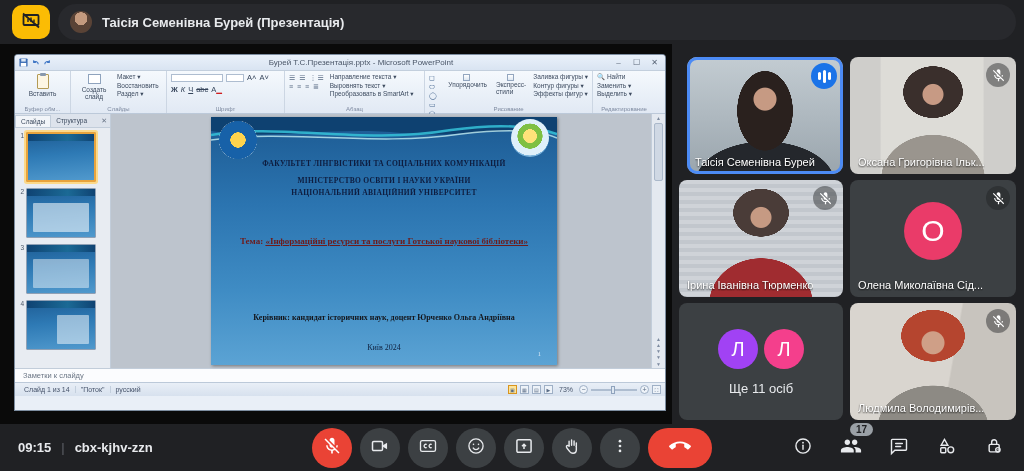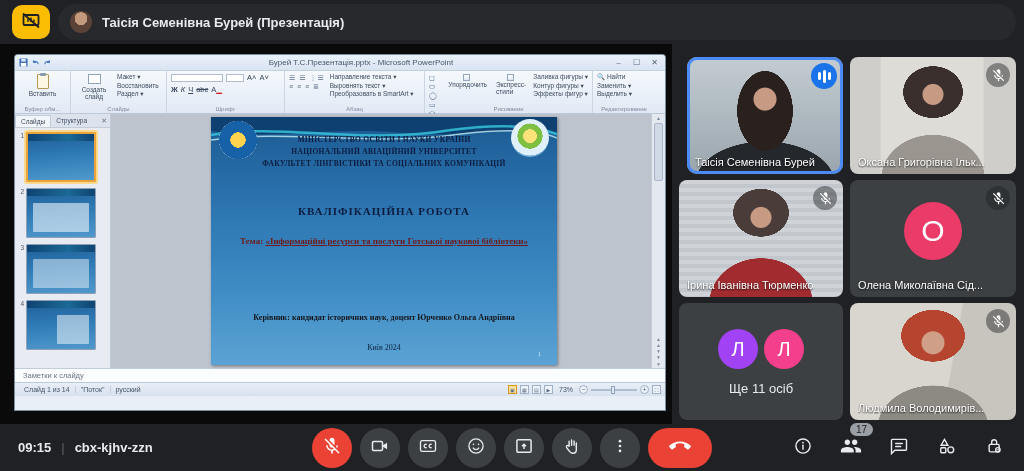--- a/index.html
+++ b/index.html
@@ -99,21 +99,21 @@
     box-shadow:1px 1px 3px rgba(0,0,0,.4); overflow:hidden;
     font-family:"Liberation Serif", serif; }
   .wave-svg { position:absolute; top:0; left:0; }
   .logo { position:absolute; width:38px; height:38px; border-radius:50%; }
   .logo.nau { left:8px; top:4px;
     background:radial-gradient(circle at 50% 50%, #ffd34d 0 28%, #1761a8 29% 70%, #e8f2fb 71% 84%, #2f7ab8 85% 100%); }
   .logo.fac { right:8px; top:2px;
     background:radial-gradient(circle at 50% 45%, #ffe27a 0 24%, #7fc043 25% 44%, #dff0fa 45% 68%, #7db5dd 69% 84%, #eef7fd 85% 100%); }
   .sline { position:absolute; left:0; width:100%; text-align:center; font-weight:bold;
     color:#0e1c3e; font-size:7.5px; letter-spacing:.3px; }
-  .sline.pad { padding:0 46px; }
+  .sline.pad { padding:0 46px;margin-top:41px; }
   .s-title { position:absolute; left:0; width:100%; text-align:center; font-weight:bold;
     color:#0e1c3e; font-size:11px; letter-spacing:1px; }
   .s-theme { position:absolute; left:10px; right:10px; text-align:center; font-weight:bold;
     color:#6e1b1b; font-size:9px; line-height:13px; }
   .s-theme .u { text-decoration:underline; }
   .s-meta { position:absolute; left:0; width:100%; text-align:center; font-weight:bold;
     color:#14161c; font-size:8px; }
   .s-city { position:absolute; left:0; width:100%; text-align:center; font-weight:normal;
     color:#10213f; font-size:8px; }
   .s-num { position:absolute; right:16px; bottom:8px; color:#d6e7f6; font-size:6.5px; }
@@ -196,21 +196,21 @@
   .bb-center { position:absolute; left:50%; transform:translateX(-50%);
     display:flex; align-items:center; gap:8px; }
   .ctl { width:40px; height:40px; border-radius:50%; background:#3c4043; border:none;
     display:flex; align-items:center; justify-content:center; cursor:pointer; }
   .ctl.red { background:#ea4335; }
   .ctl.end { width:64px; border-radius:20px; }
   .bb-right { position:absolute; right:16px; display:flex; align-items:center; gap:22px; }
   .rt-btn { position:relative; background:none; border:none; cursor:pointer;
     display:flex; align-items:center; justify-content:center; width:26px; height:26px; }
   .count-badge { position:absolute; top:-12px; left:12px; background:#9aa0a6; color:#202124;
-    font-size:10px; font-weight:normal; border-radius:9px; padding:1px 6px; }
+    font-size:10px; font-weight:bold; border-radius:9px; padding:1px 6px; }
 </style>
 </head>
 <body>
 
 <div class="app">
 
   <div class="top-bar">
     <button class="present-chip">
       <span>
         <svg width="20" height="20" viewBox="0 0 20 20">
@@ -383,21 +383,20 @@
             <svg class="wave-svg" width="346" height="34" viewBox="0 0 346 34">
               <path d="M0 0 H346 V16 C300 8 250 22 190 16 C120 9 60 24 0 14 Z" fill="#0d3f6e" opacity=".92"></path>
               <path d="M0 18 C70 6 150 28 240 13 C290 6 325 10 346 17" stroke="#35c2d8" fill="none" stroke-width="2.4" opacity=".85"></path>
               <path d="M0 23 C80 12 160 30 250 17 C300 11 330 14 346 21" stroke="#c4eff4" fill="none" stroke-width="1.4" opacity=".8"></path>
             </svg>
             <span class="logo nau"></span>
             <span class="logo fac"></span>
             <div class="sline pad" style="top:18px">МІНІСТЕРСТВО  ОСВІТИ  І НАУКИ  УКРАЇНИ</div>
             <div class="sline pad" style="top:30px">НАЦІОНАЛЬНИЙ  АВІАЦІЙНИЙ  УНІВЕРСИТЕТ</div>
             <div class="sline" style="top:42px">ФАКУЛЬТЕТ ЛІНГВІСТИКИ  ТА СОЦІАЛЬНИХ  КОМУНІКАЦІЙ</div>
-            <div class="s-title" style="top:88px">КВАЛІФІКАЦІЙНА  РОБОТА</div>
             <div class="s-theme" style="top:118px"><span>Тема: </span><span class="u">«Інформаційні ресурси та послуги Готської наукової бібліотеки»</span></div>
             <div class="s-meta" style="top:196px">Керівник: кандидат історичних наук, доцент Юрченко Ольга Андріївна</div>
             <div class="s-city" style="top:226px">Київ 2024</div>
             <div class="s-num">1</div>
           </div>
         </div>
 
         <div class="vscroll">
           <span class="vs-arrow">▲</span>
           <span class="vs-thumb"></span>

